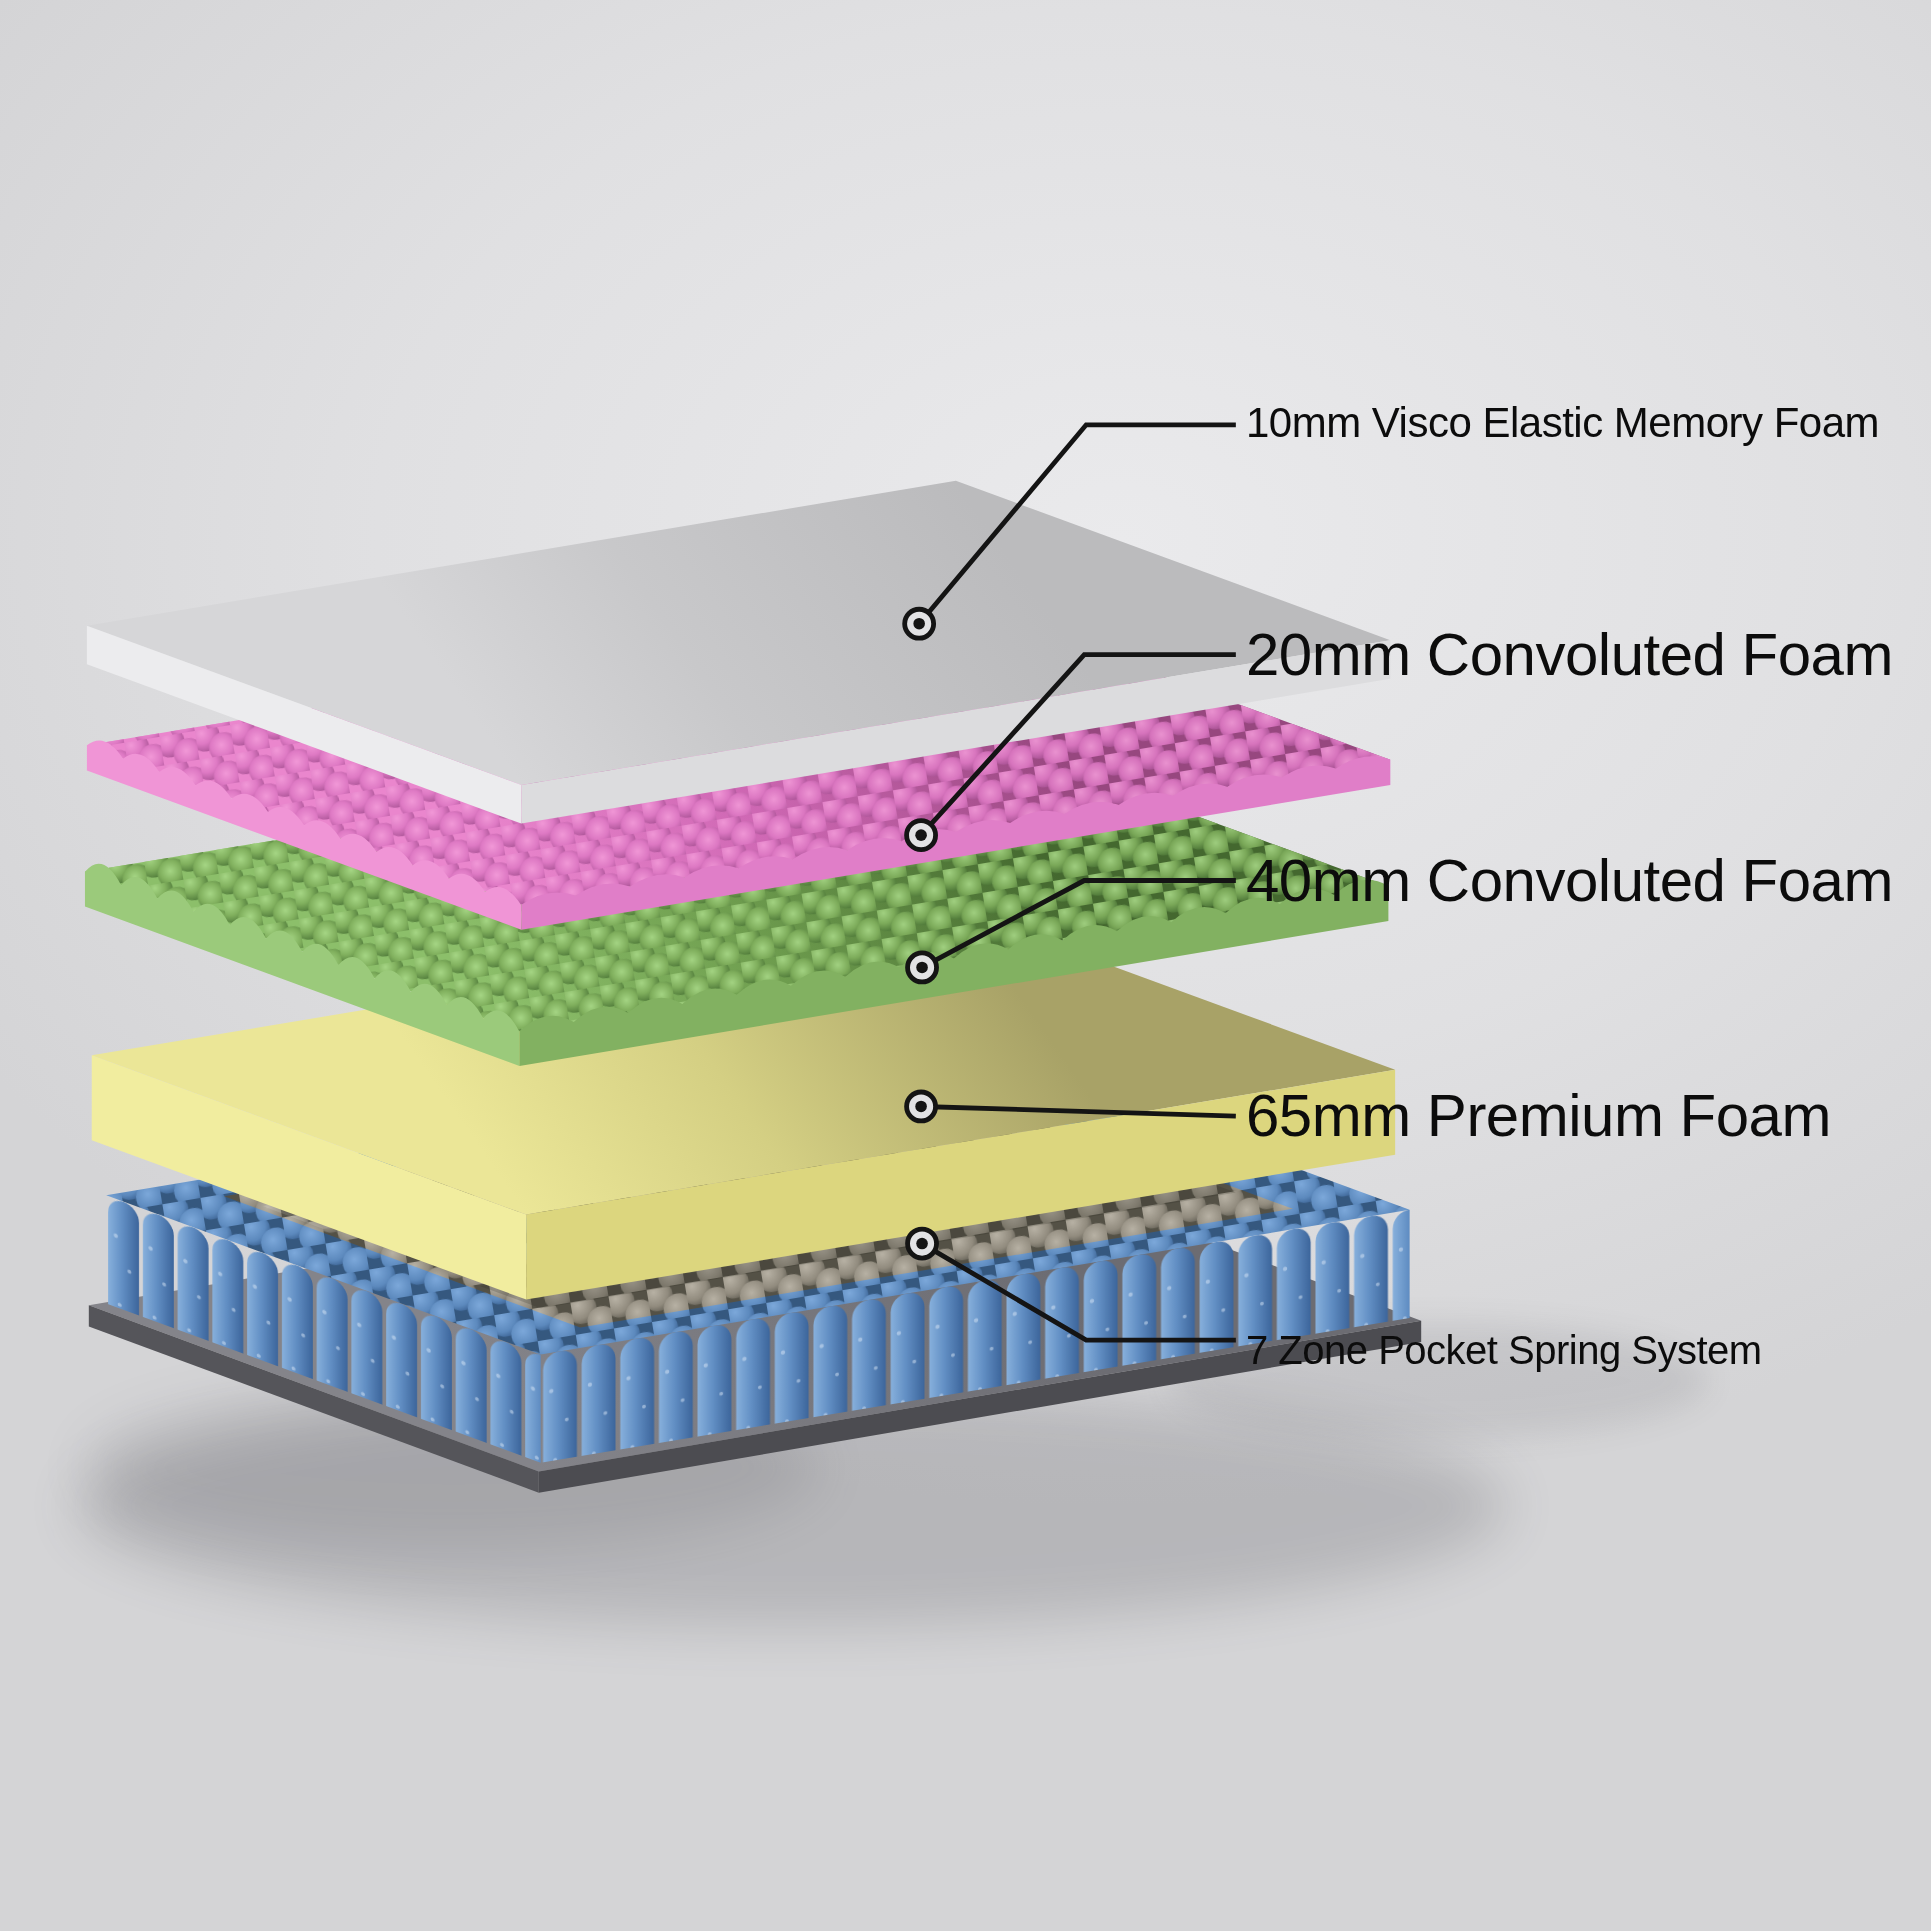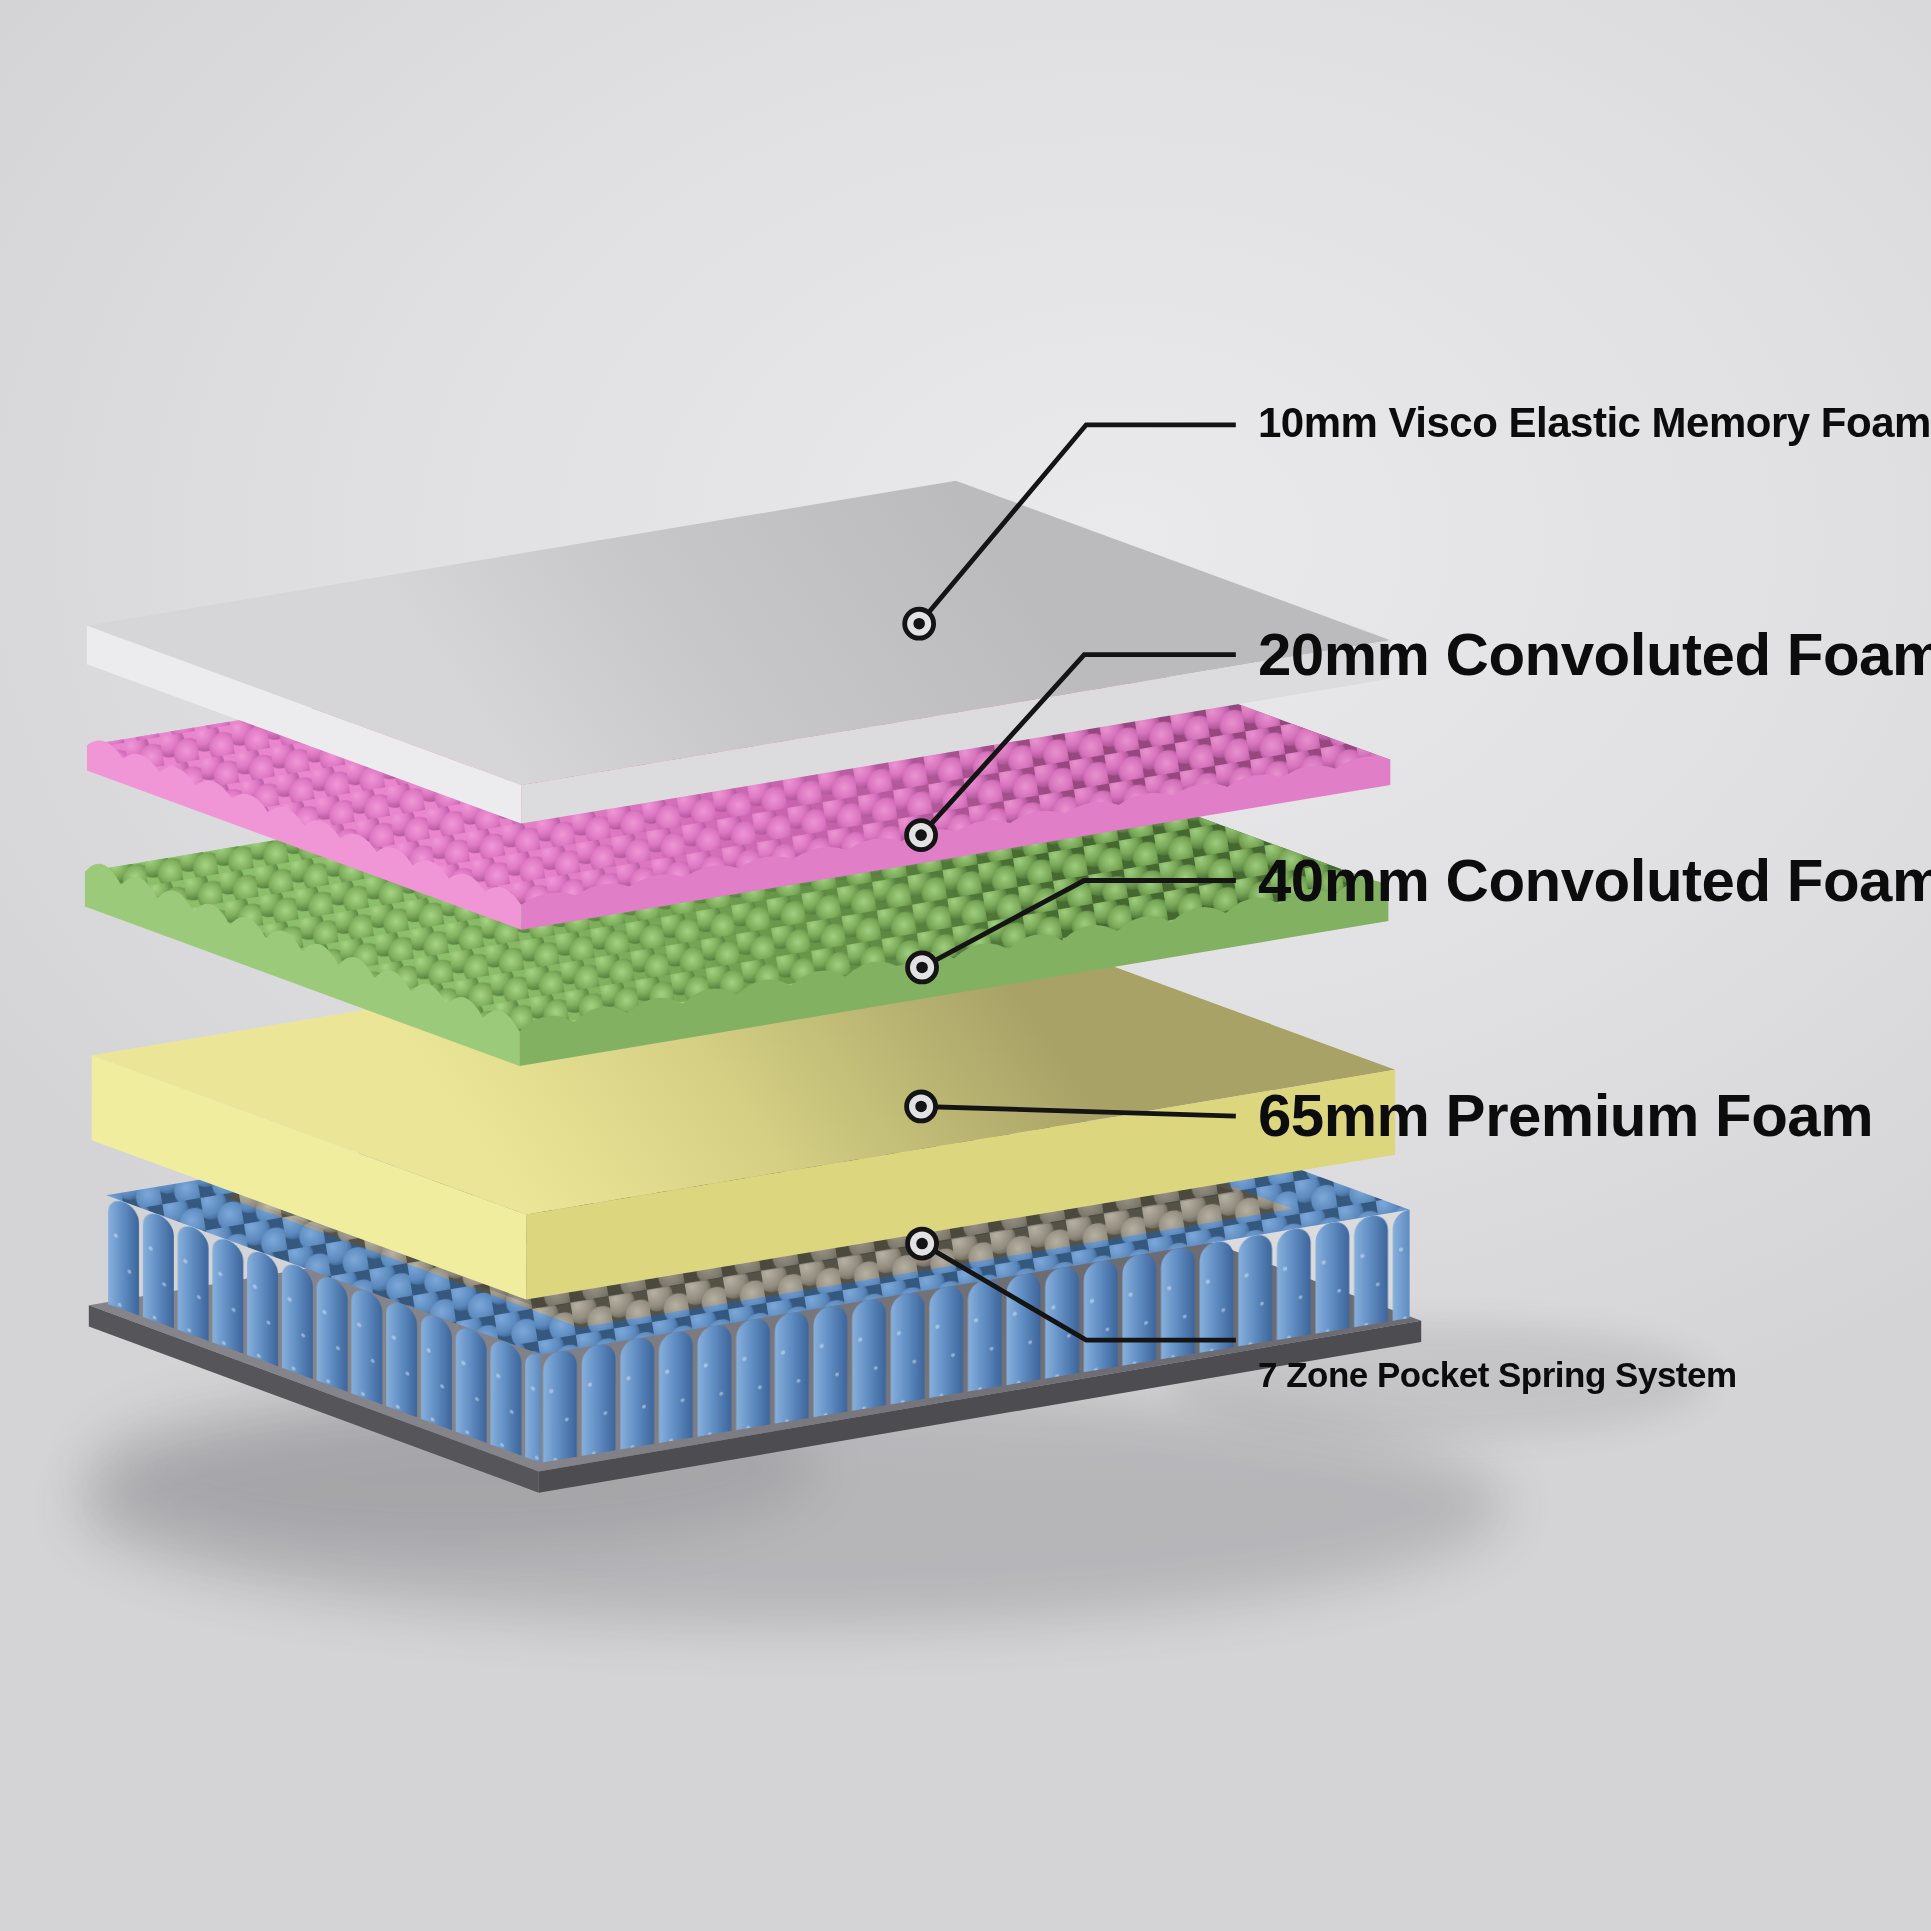--- a/index.html
+++ b/index.html
@@ -8,28 +8,28 @@
     font-family:"Liberation Sans", sans-serif;
     background:#e2e2e4;
   }
   .stage{
     position:relative;width:1931px;height:1931px;
     background:radial-gradient(1352px 966px at 58% 28%, #eaeaec 0%, #e0e0e2 55%, #d4d4d6 100%);
   }
   .stage svg{position:absolute;left:0;top:0;}
   .callout{
     position:absolute;left:1246px;
-    color:#0c0c0c;font-weight:bold;line-height:1.05;
-    letter-spacing:-0.5px;white-space:nowrap;margin-left:12px;
+    color:#0c0c0c;font-weight:normal;line-height:1.05;
+    letter-spacing:-0.5px;white-space:nowrap;
   }
   .cl-1{top:401px;font-size:42px;}
   .cl-2{top:623px;font-size:60px;}
   .cl-3{top:849px;font-size:60px;}
   .cl-4{top:1084px;font-size:60px;}
-  .cl-5{top:1357px;font-size:35px;}
+  .cl-5{top:1329px;font-size:40px;}
   .cl-5-sub{top:1417px;font-size:37px;letter-spacing:-0.2px;}
 </style>
 </head>
 <body>
 
 <div class="stage">
 
 <svg width="1931" height="1931" viewBox="0 0 2000 2000">
   <defs>
     <filter id="soft" x="-50%" y="-50%" width="200%" height="200%">

